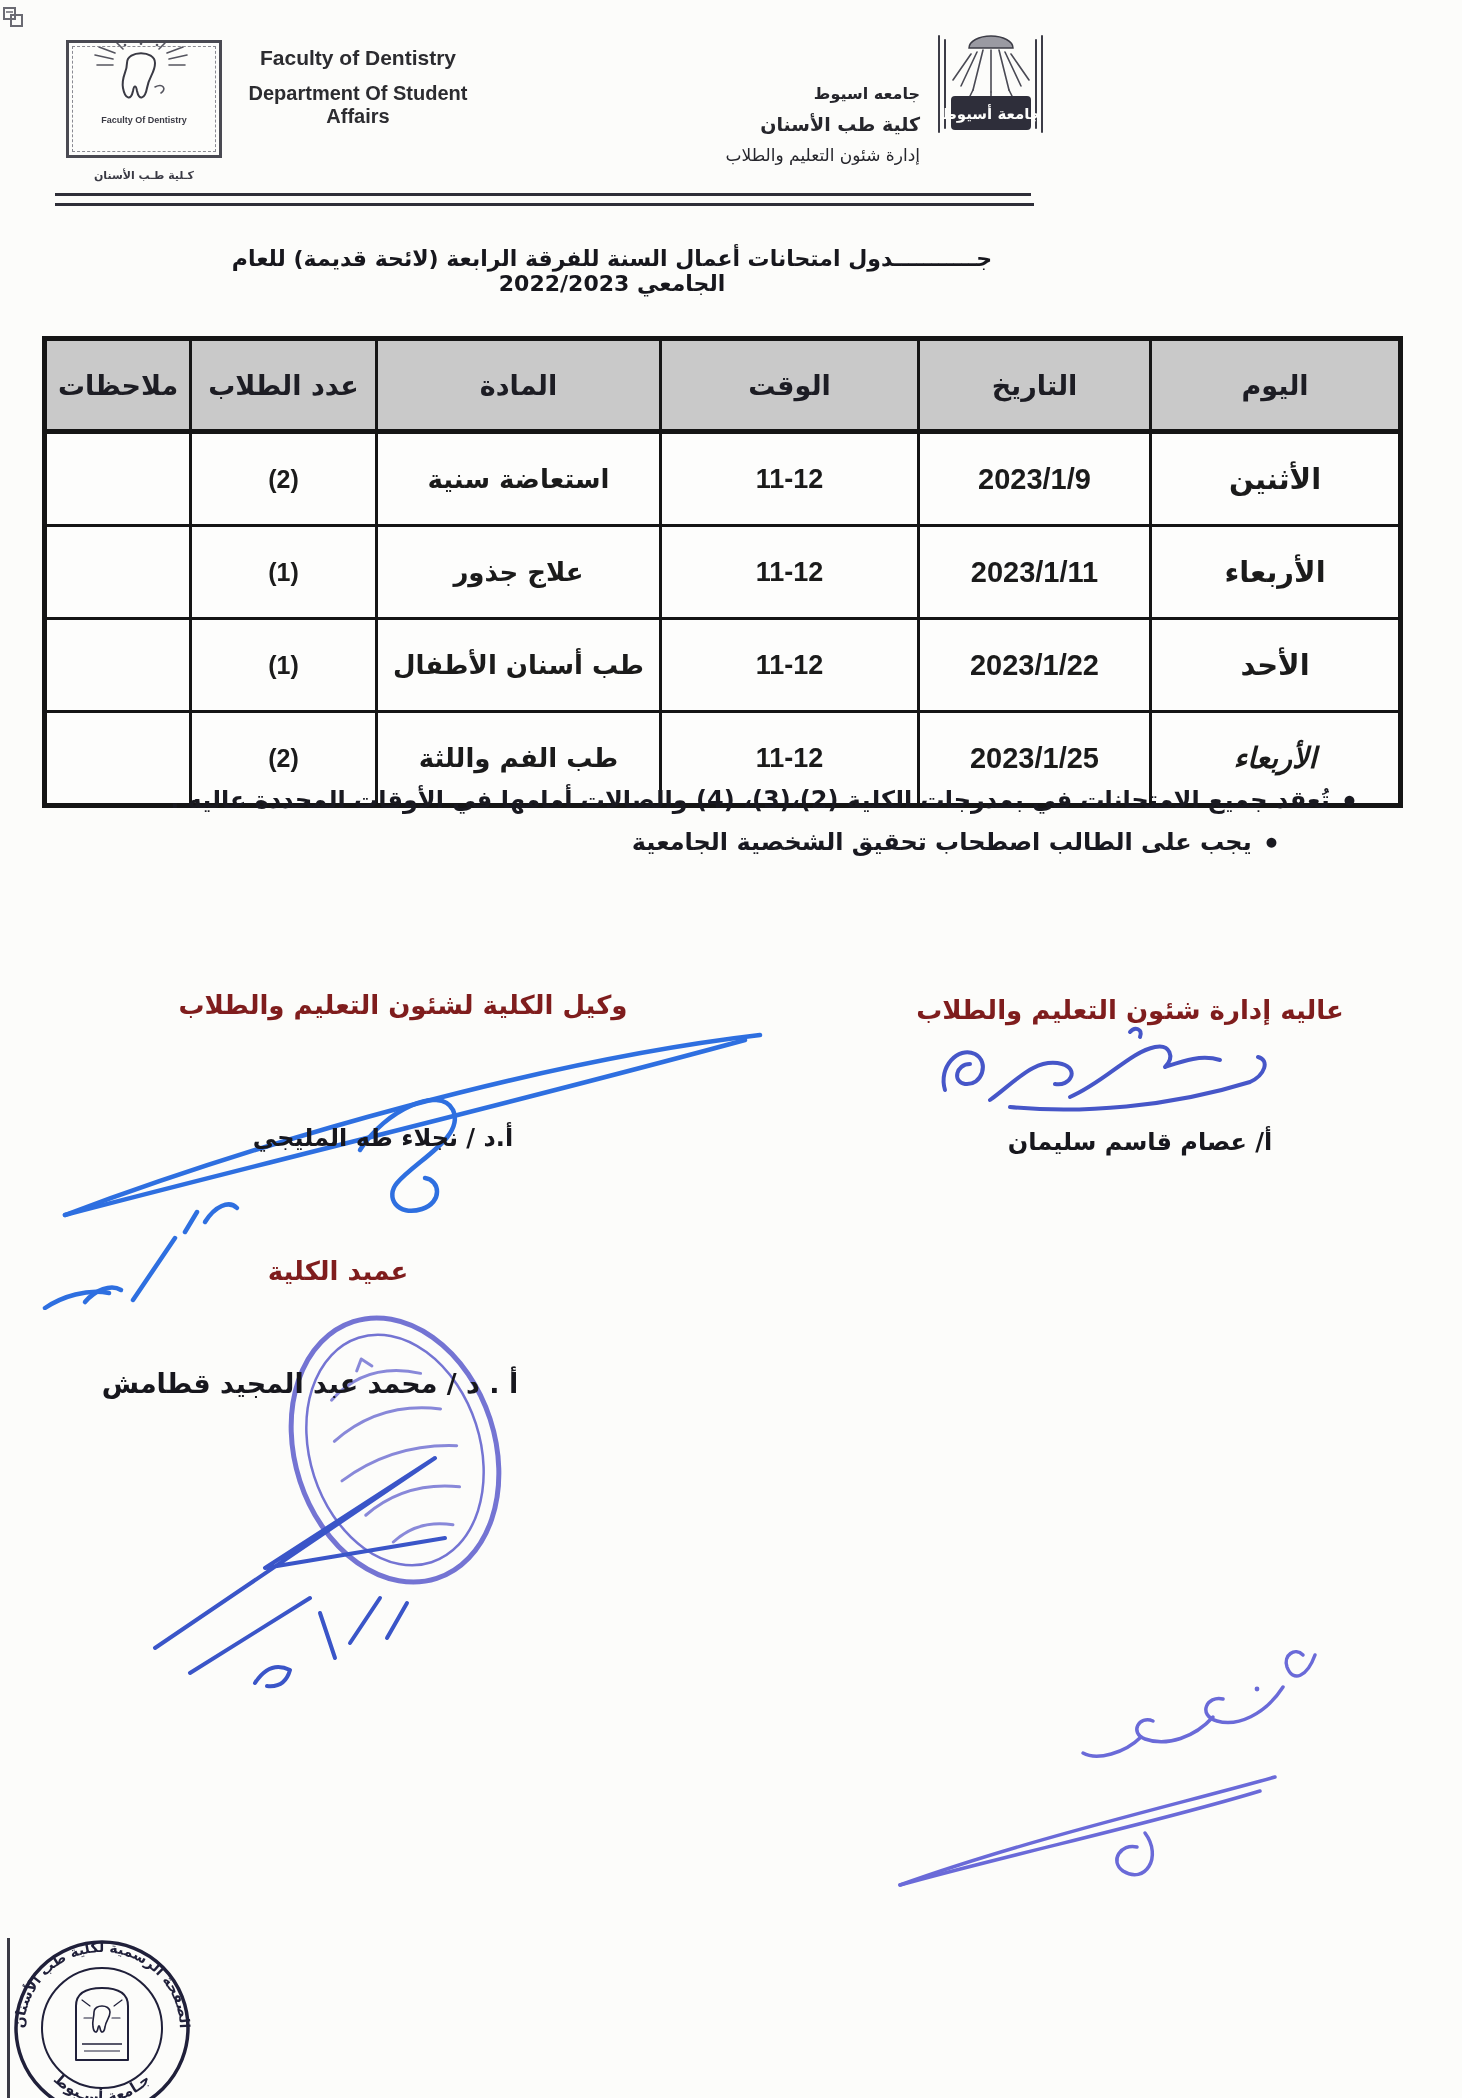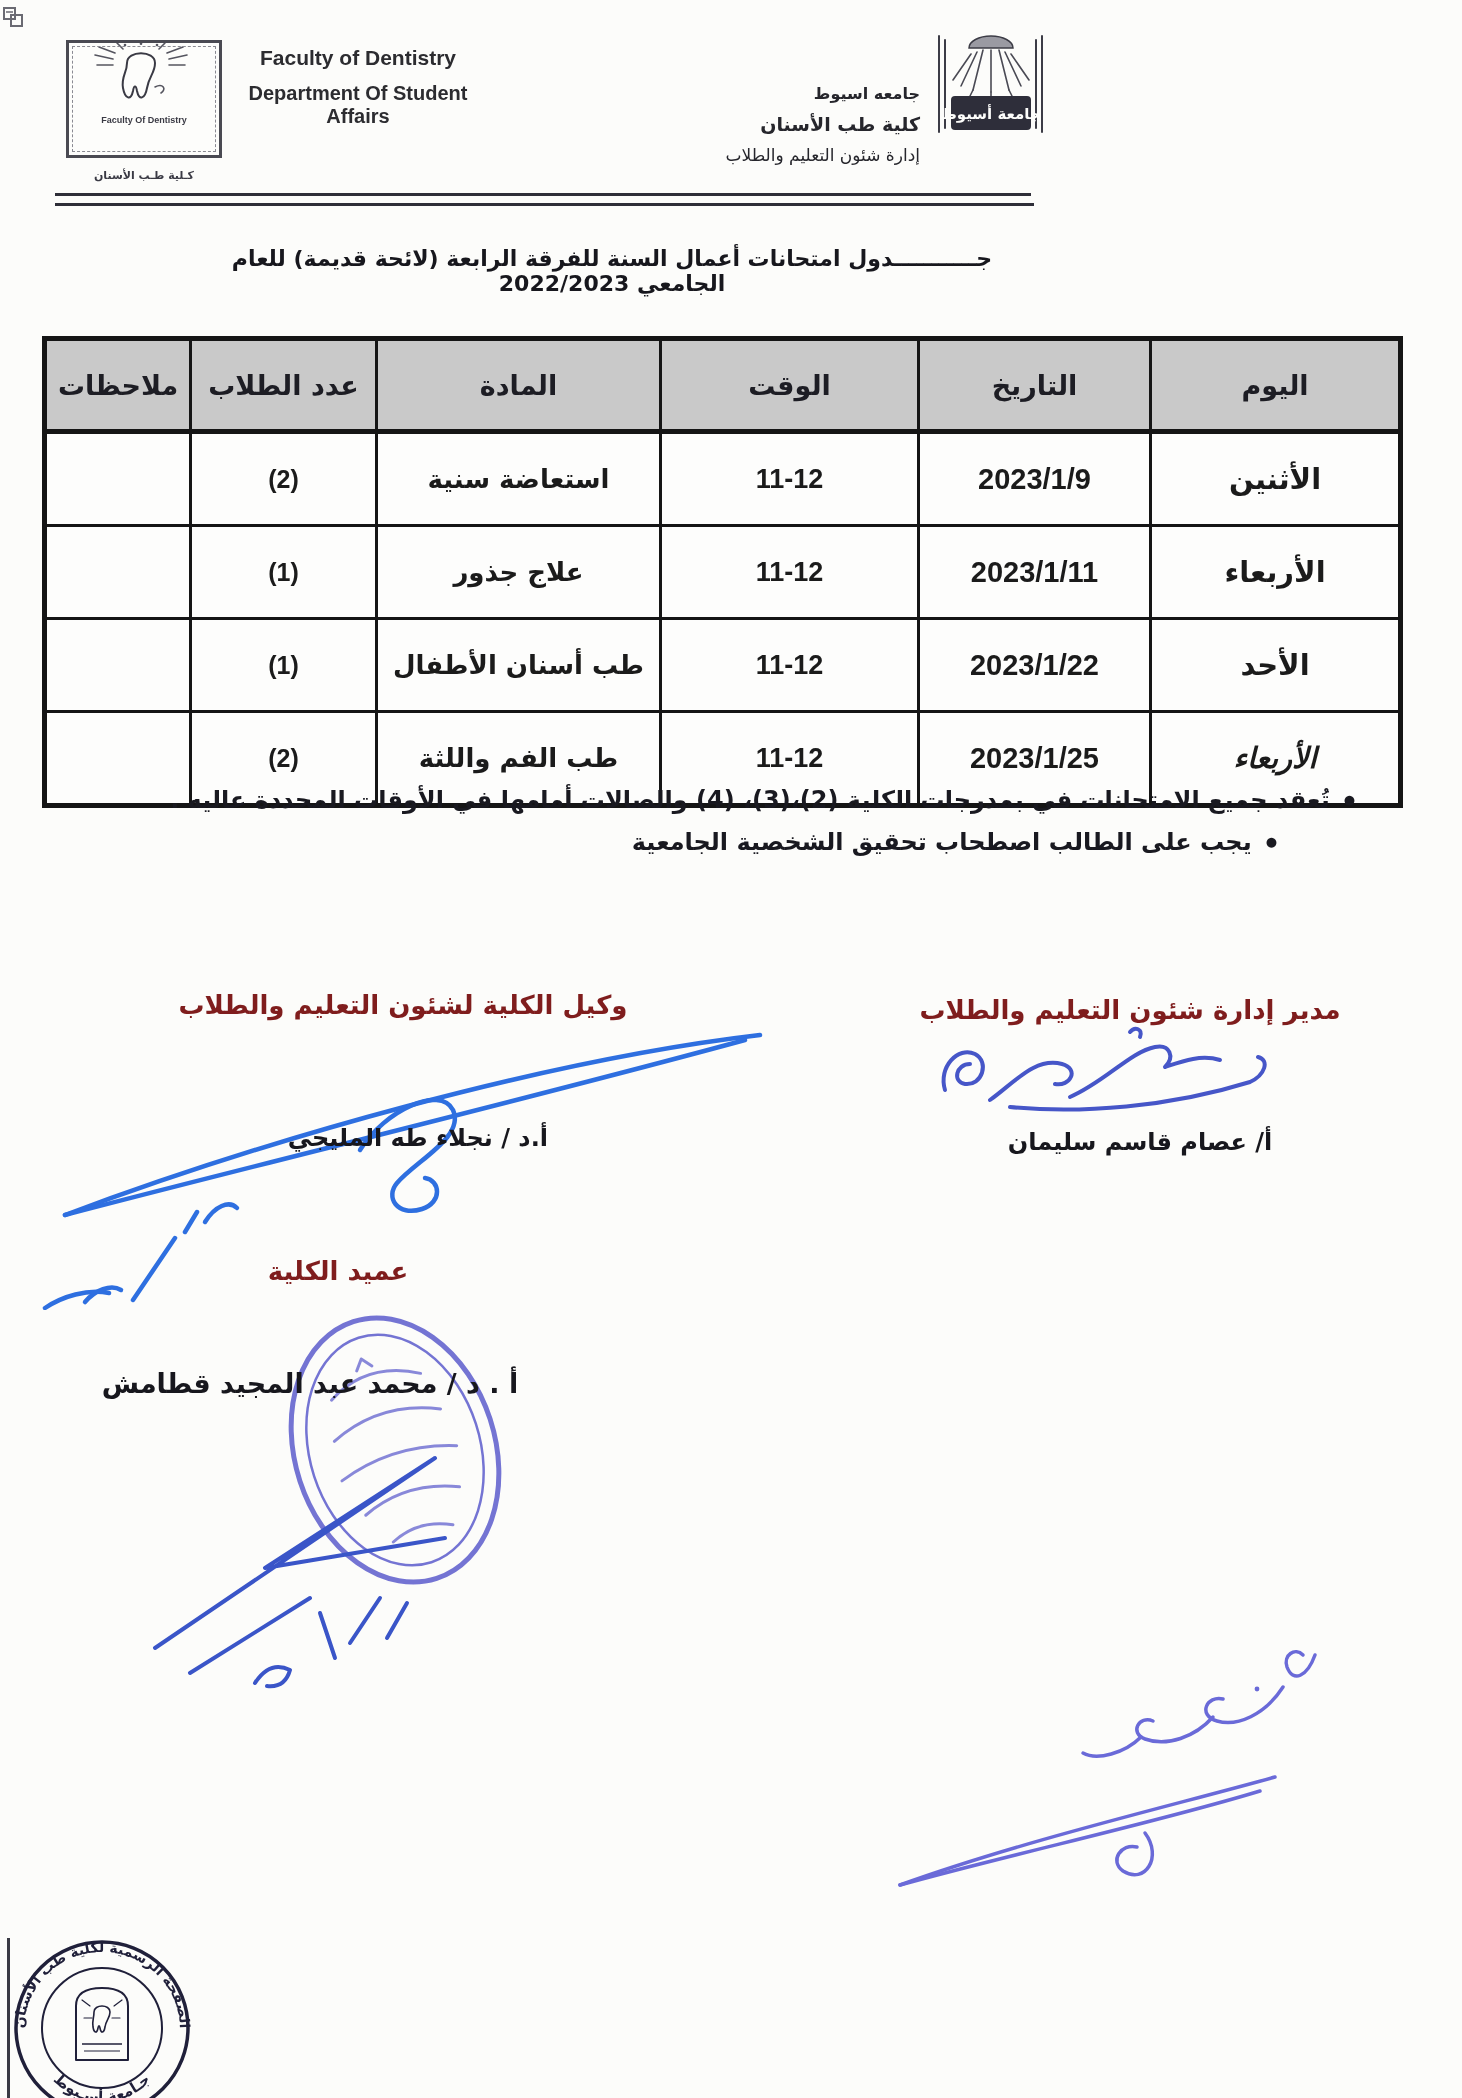--- a/index.html
+++ b/index.html
@@ -50,21 +50,21 @@
   .note.n1{font-size:24px; font-weight:bold; padding-left:4px;}
   .note.n2{font-size:24px; font-weight:bold; padding-right:78px; margin-top:14px;}
   .note.n3{font-size:29px; font-weight:bold; padding-right:50px; margin-top:16px;}
 
   
   .sig-title{font-size:26px; font-weight:bold; color:#7f1d1d; direction:rtl;}
   .sig-name{font-size:24px; font-weight:bold; color:#17171d; direction:rtl;}
   .director-title{left:905px; top:995px; width:450px; text-align:center;}
   .director-name{left:960px; top:1128px; width:360px; text-align:center;}
   .vice-title{left:178px; top:990px; width:450px; text-align:center;}
-  .vice-name{left:218px; top:1124px; width:330px; }
+  .vice-name{left:218px; top:1124px; width:330px; text-align:center;}
   .dean-title{left:248px; top:1256px; width:180px; text-align:center;}
   .dean-name{left:100px; top:1368px; width:420px; text-align:center; font-size:27px; z-index:3;}
 
   svg{display:block;}
   .ink{fill:none; stroke-linecap:round; stroke-linejoin:round;}
 
   
   .corner-icon{left:2px; top:6px;}
   .edge-line{left:7px; top:1938px; width:3px; height:160px; background:#3a3a44;}
 </style>
@@ -182,21 +182,21 @@
       <td class="notes-cell"></td>
     </tr>
   </tbody>
     </table>
 
   <div class="abs notes">
     <div class="note n1">تُعقد جميع الامتحانات في بمدرجات الكلية (2)،(3)، (4) والصالات أمامها في الأوقات المحددة عاليه .</div>
     <div class="note n2">يجب على الطالب اصطحاب تحقيق الشخصية الجامعية</div>
   </div>
 
-  <div class="abs sig-title director-title">مدير إدارة  شئون التعليم والطلاب</div>
+  <div class="abs sig-title director-title">عاليه إدارة  شئون التعليم والطلاب</div>
   <svg class="abs" style="left:920px; top:1012px;" width="360" height="120" viewBox="0 0 360 120">
     <g class="ink" stroke="#4656c8" stroke-width="4">
       <path d="M25 78 C18 55 38 34 55 42 C70 50 62 74 45 72 C32 70 36 52 50 52"></path>
       <path d="M70 88 C95 70 115 45 142 52 C160 57 150 75 135 72"></path>
       <path d="M150 85 C185 70 210 40 235 35 C250 32 255 45 245 55 C260 50 280 42 300 48"></path>
       <path d="M90 95 C160 102 250 95 330 70 C345 63 350 48 338 45"></path>
       <path d="M210 20 C215 14 223 17 220 25"></path>
     </g>
   </svg>
   <div class="abs sig-name director-name">أ/  عصام قاسم سليمان</div>

